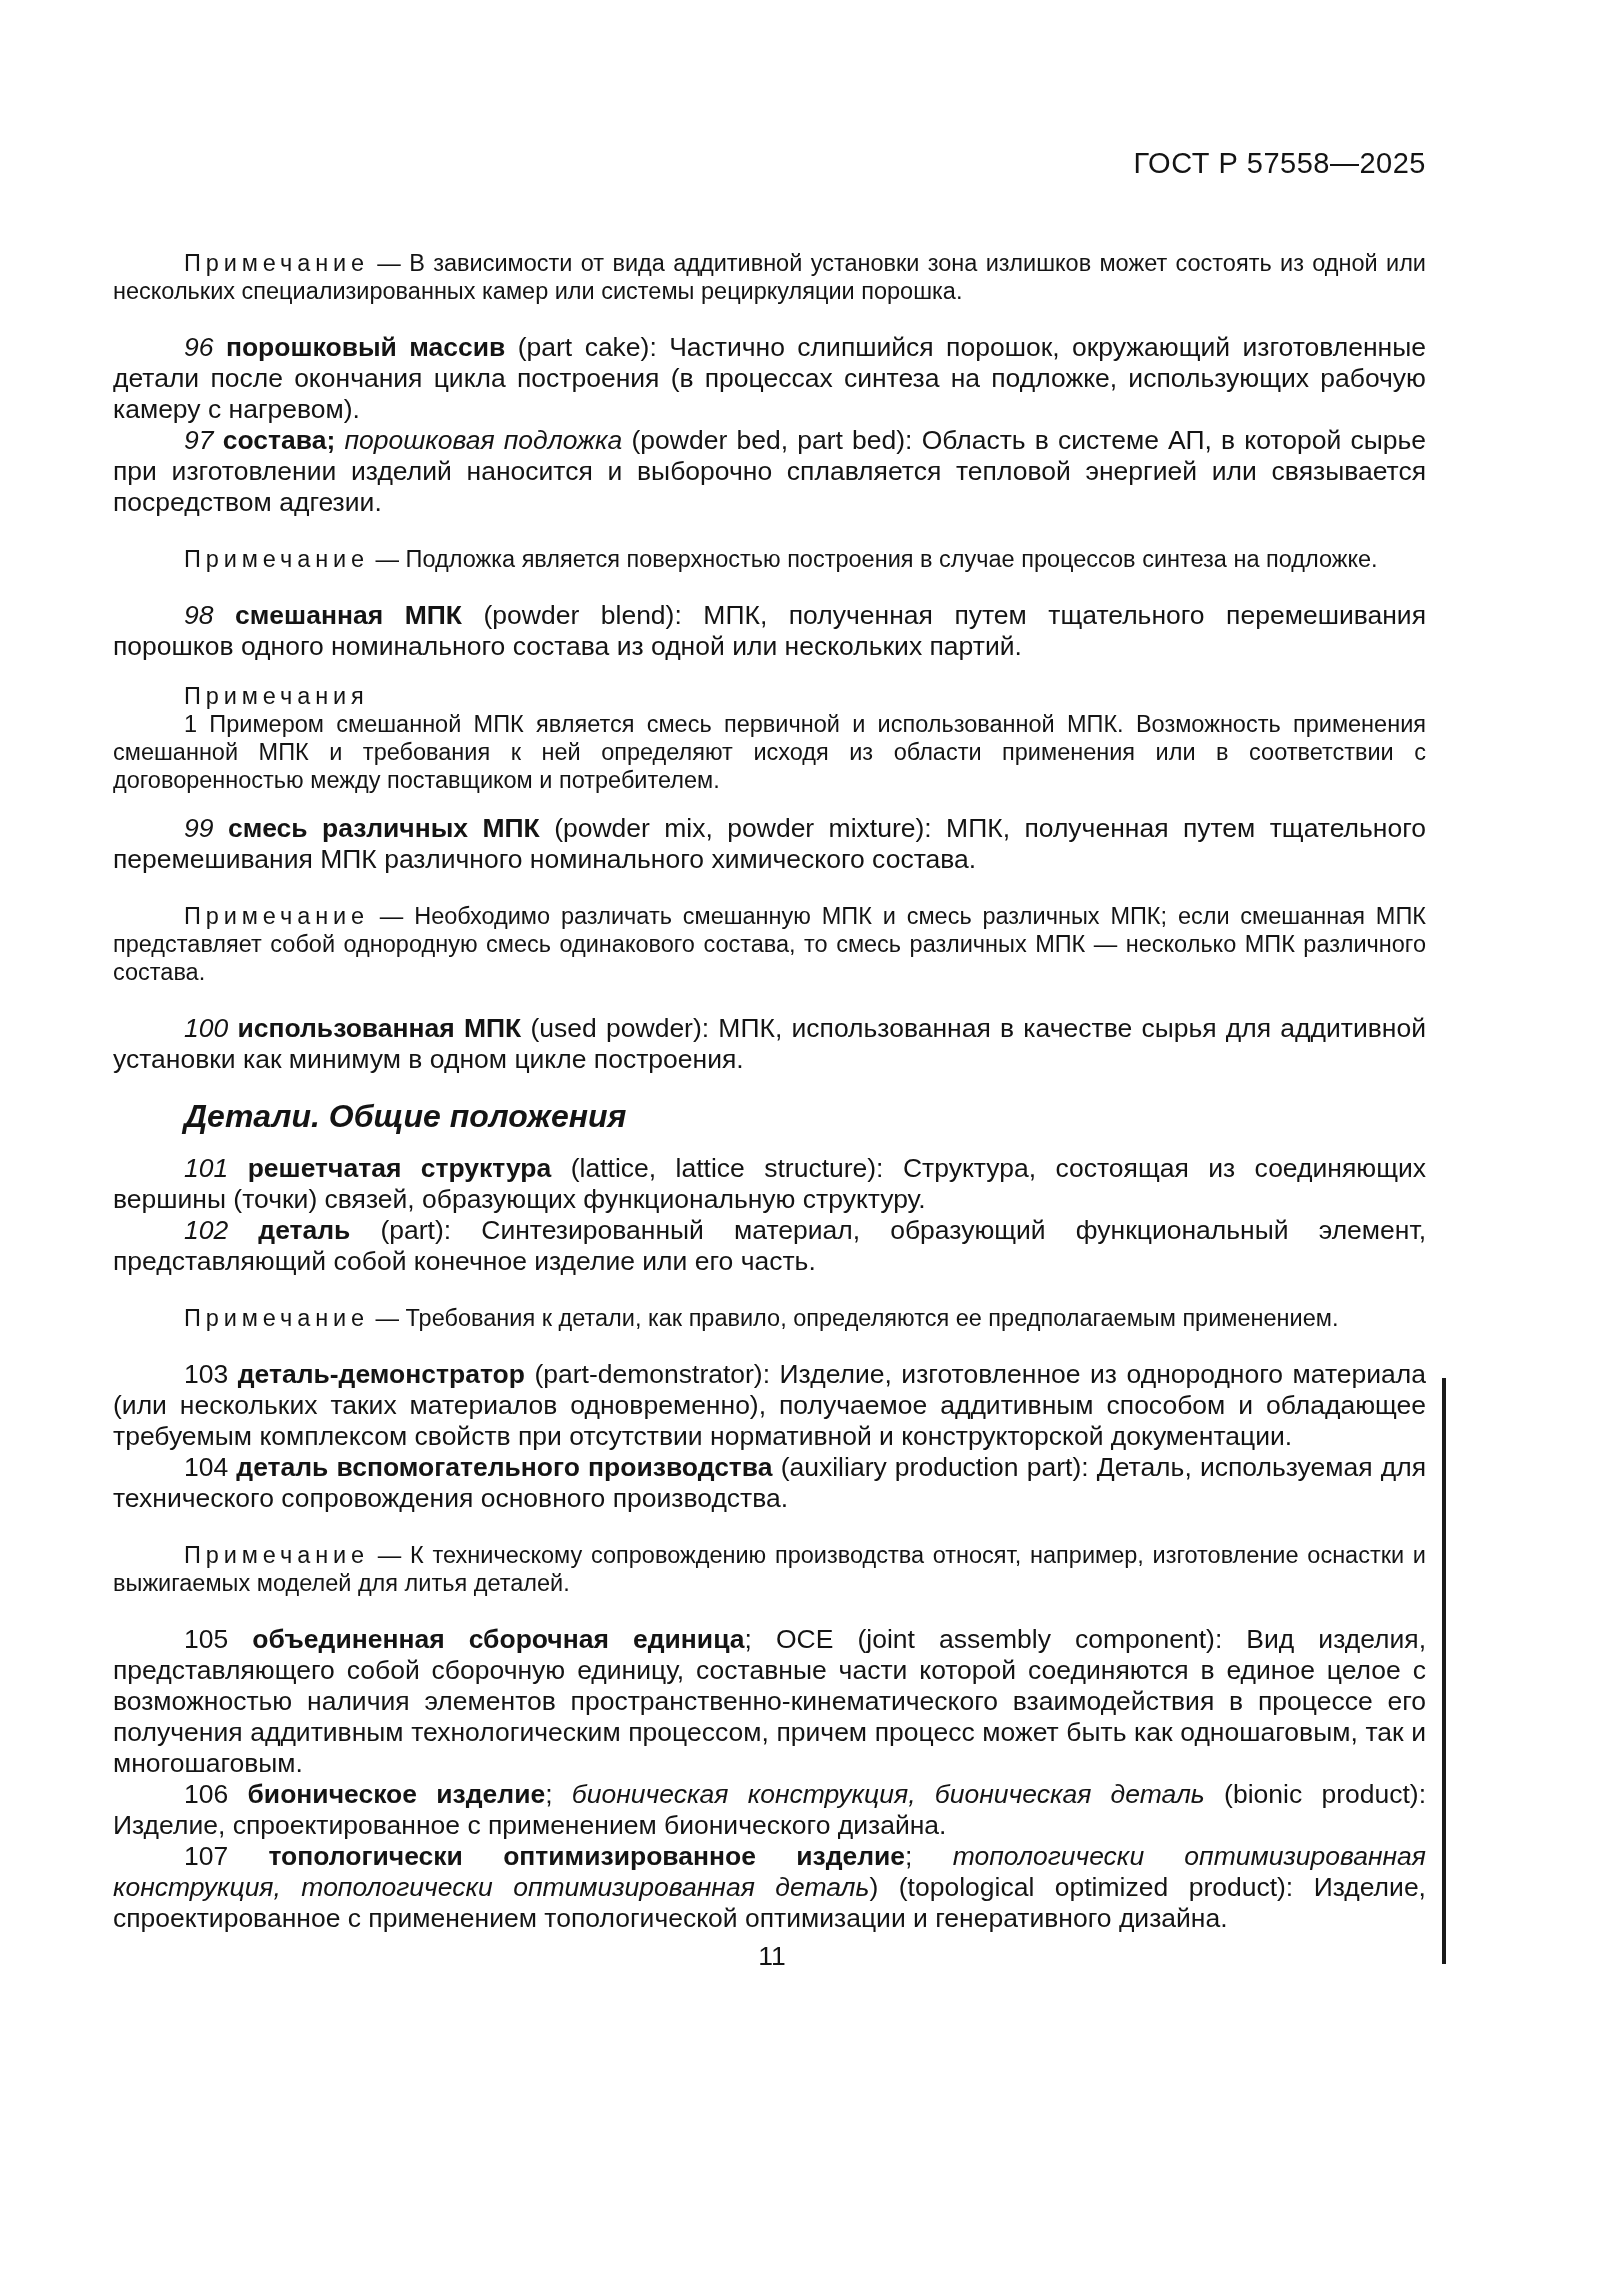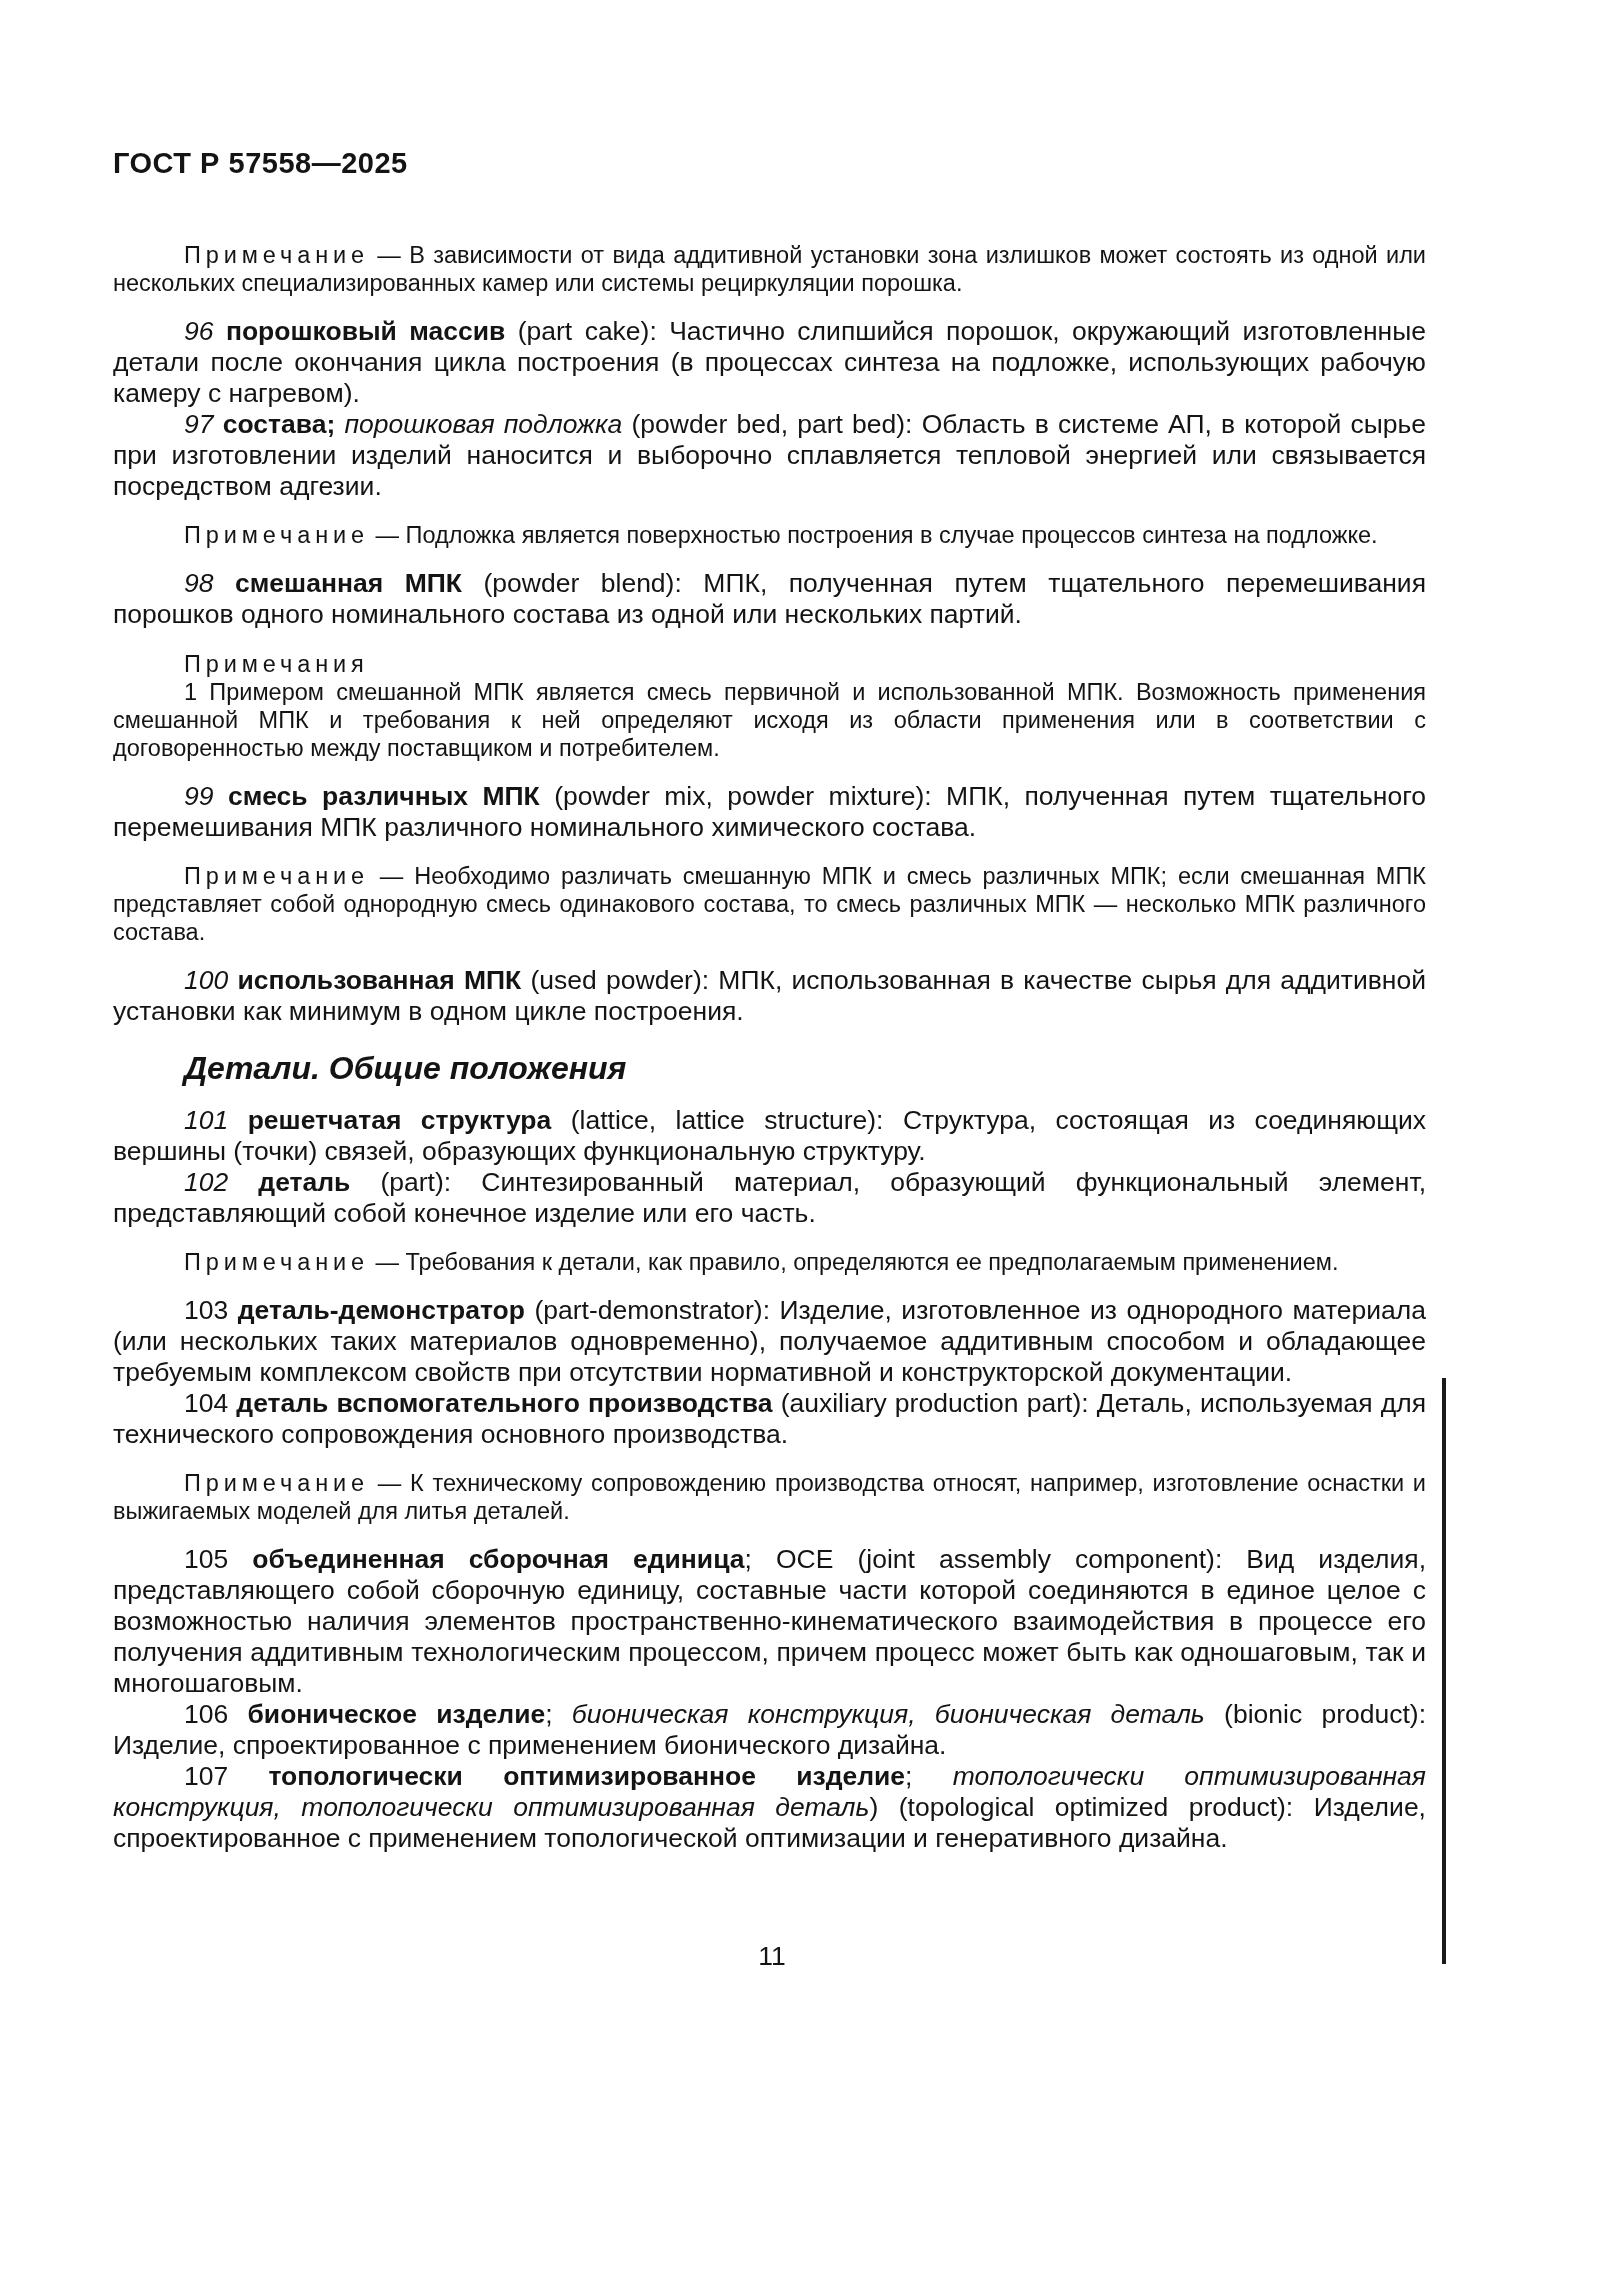--- a/index.html
+++ b/index.html
@@ -10,22 +10,23 @@
     margin: 0 auto;
     background: #ffffff;
     font-family: "Liberation Sans", sans-serif;
     color: #141414;
   }
   .page-header {
     position: absolute;
     top: 147px;
     left: 113px;
     width: 1313px;
+    text-align: right;
     font-size: 29px;
-    font-weight: 700;
+    font-weight: 400;
     letter-spacing: 0.5px;
   }
   .content {
     position: absolute;
     top: 222px;
     left: 113px;
     width: 1313px;
   }
   .para {
     font-size: 26.5px;
@@ -40,21 +41,21 @@
     font-weight: 700;
     padding-left: 71px;
     margin: 25.5px 0 21.6px 0;
     font-style: italic;
   }
   .note {
     font-size: 23.5px;
     line-height: 28px;
     text-align: justify;
     text-indent: 71px;
-    margin: 19px 0;
+    margin: 27px 0;
   }
   .note-group { margin: 19.6px 0; }
   .note-group .note { margin: 0; }
   .seg.b  { font-weight: 700; }
   .seg.i  { font-style: italic; }
   .seg.ls { letter-spacing: 4.9px; }
   .change-bar {
     position: absolute;
     left: 1442px;
     top: 1378px;

